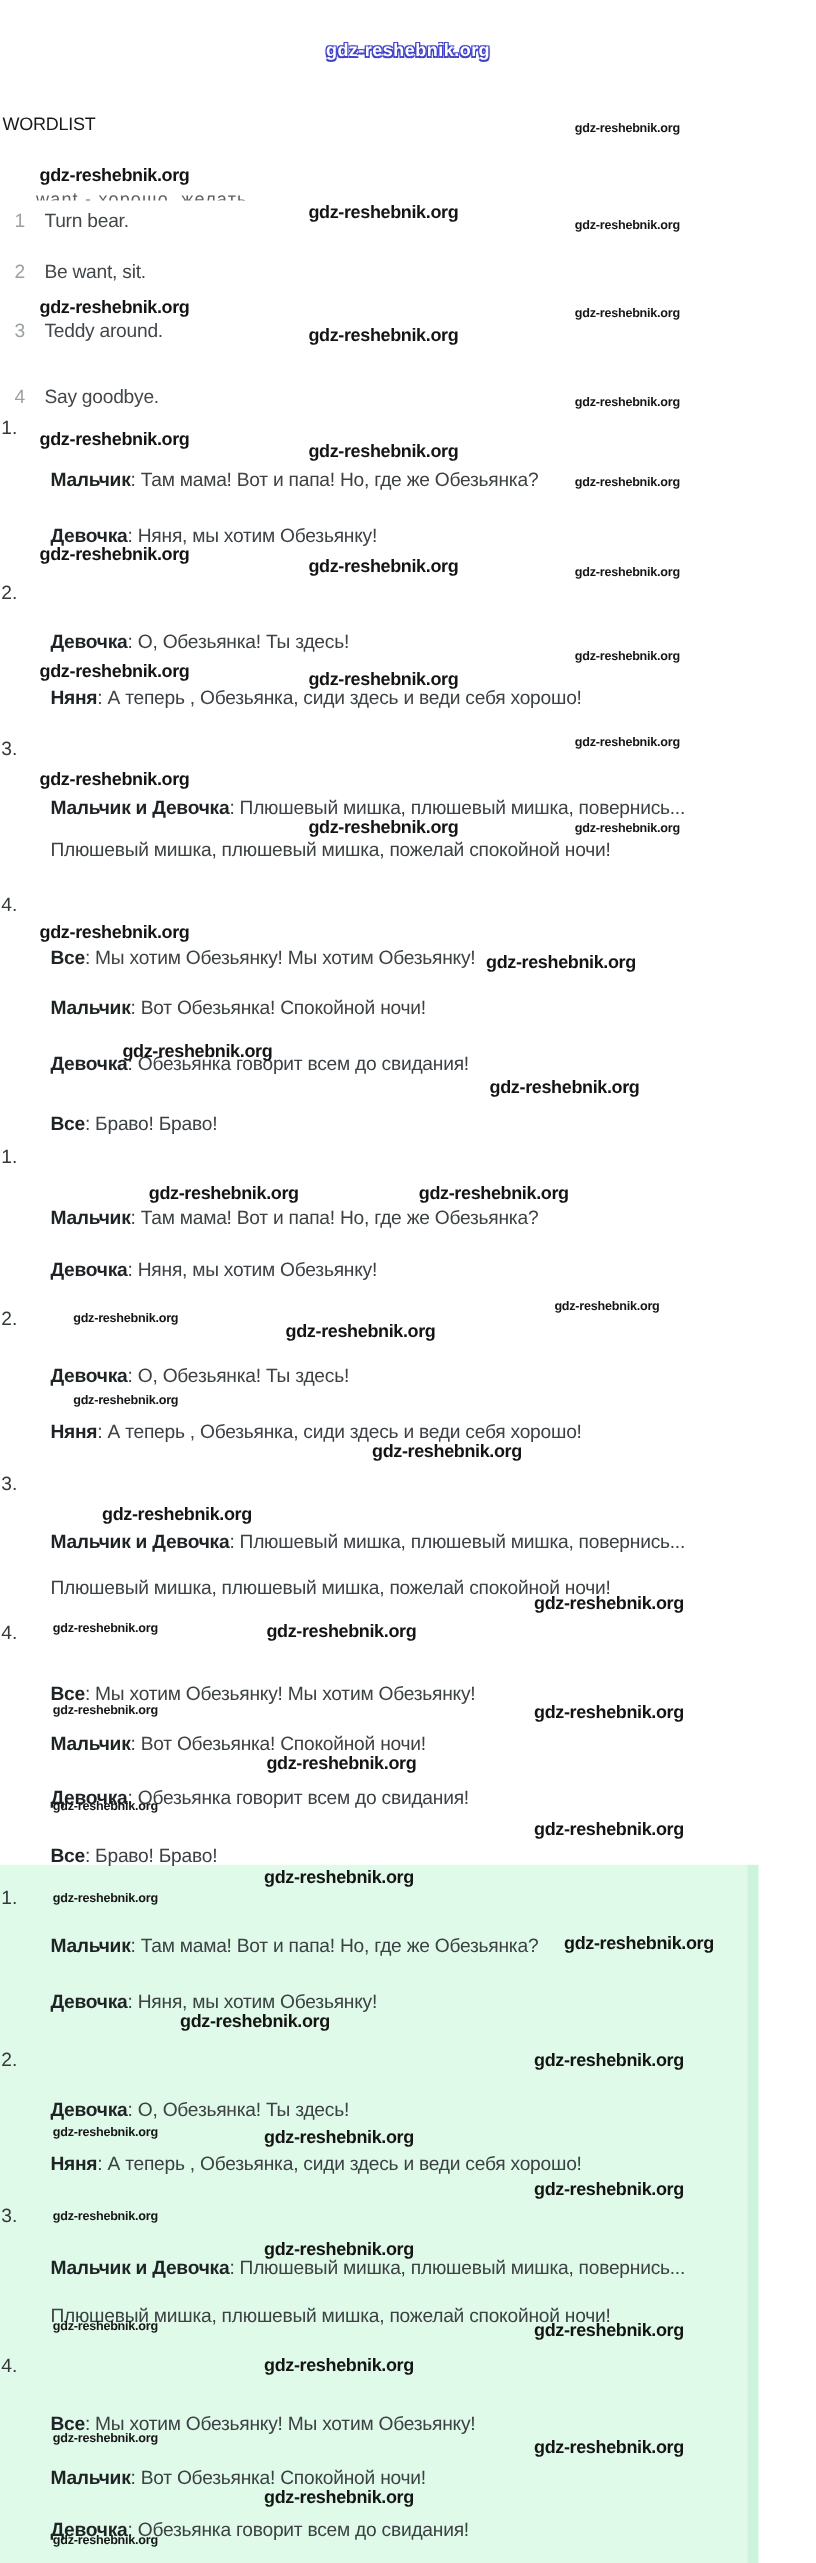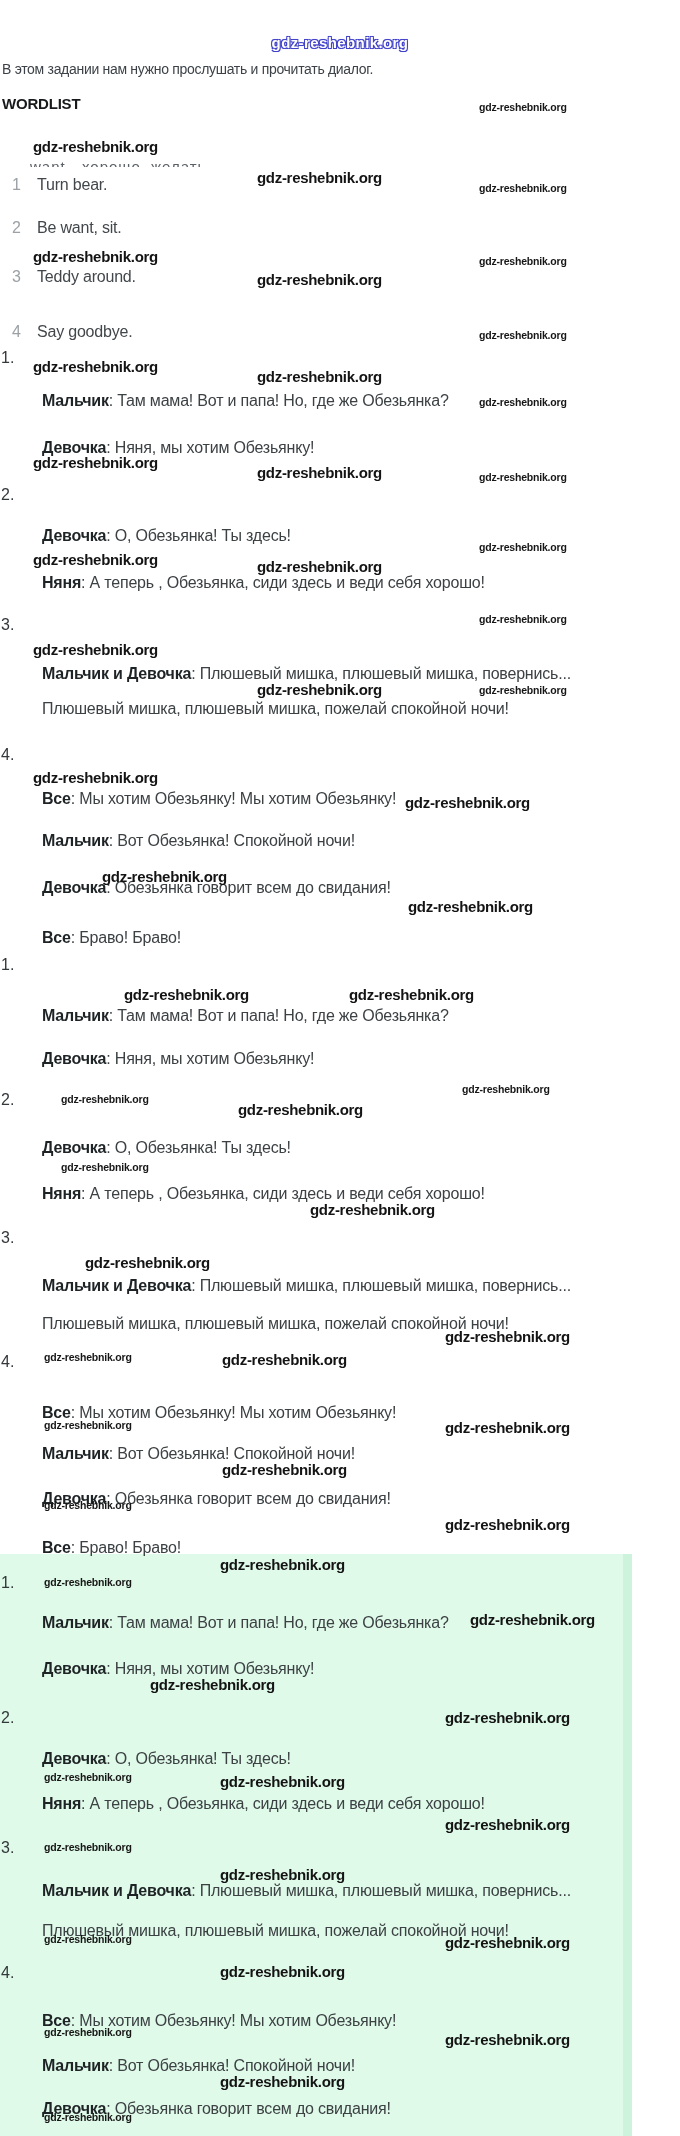--- a/index.html
+++ b/index.html
@@ -9,42 +9,41 @@
       background:#dffae9;border-right:9px solid #cdf3dc;}
   .wm-top{position:absolute;top:3px;left:50%;transform:translateX(-50%);
       font-weight:bold;font-size:15px;color:#ffffff;letter-spacing:.4px;white-space:nowrap;
       text-shadow:-1px -1px 0 #4242c9,1px -1px 0 #4242c9,-1px 1px 0 #4242c9,1px 1px 0 #4242c9,0 0 2px #6b6bdf;}
   .wm-b{position:absolute;font-weight:bold;font-size:15px;color:#141414;
       letter-spacing:-.3px;white-space:nowrap;}
   .wm-s{position:absolute;font-weight:bold;font-size:10.5px;color:#161616;
       letter-spacing:-.2px;white-space:nowrap;}
   .intro{position:absolute;left:2px;top:30px;font-size:14px;color:#3c4247;
       letter-spacing:-.3px;white-space:nowrap;}
-  .wl-title{position:absolute;left:2px;top:64px;font-size:15px;font-weight:bold;
+  .wl-title{position:absolute;left:2px;top:64px;font-size:15px;font-weight:normal;
       color:#17191b;letter-spacing:-.2px;}
   .wl-partial{position:absolute;left:30px;top:127px;height:9px;width:260px;overflow:hidden;}
   .wl-partial span{display:block;font-size:15px;color:#5c6166;letter-spacing:1px;white-space:nowrap;}
   .wl-item{position:absolute;left:12px;font-size:16px;color:#42474b;
       letter-spacing:-.2px;white-space:nowrap;}
   .wl-num{display:inline-block;width:25px;color:#9ba1a5;}
   .sn{position:absolute;left:1px;font-size:16px;color:#33383b;}
   .dl{position:absolute;left:1px;font-size:16px;line-height:19px;color:#3c4144;
       letter-spacing:-.2px;white-space:nowrap;padding-left:41px;}
   .dl b{font-weight:bold;color:#1e2326;}
 </style>
 </head>
 <body>
 
 <div id="page">
 
   <div class="hl"></div>
 
   <div class="wm-top">gdz-reshebnik.org</div>
 
-  <div class="intro">В этом задании нам нужно прослушать и прочитать диалог.</div>
   <div class="wl-title">WORDLIST</div>
   <div class="wl-partial">
       <span>want - хорошо, желать</span>
     </div>
 
   <div class="wl-item" style="top:145px"><span class="wl-num">1</span><span>Turn bear.</span></div>
   <div class="wl-item" style="top:188px"><span class="wl-num">2</span><span>Be want, sit.</span></div>
   <div class="wl-item" style="top:237px"><span class="wl-num">3</span><span>Teddy around.</span></div>
   <div class="wl-item" style="top:292px"><span class="wl-num">4</span><span>Say goodbye.</span></div>
 

